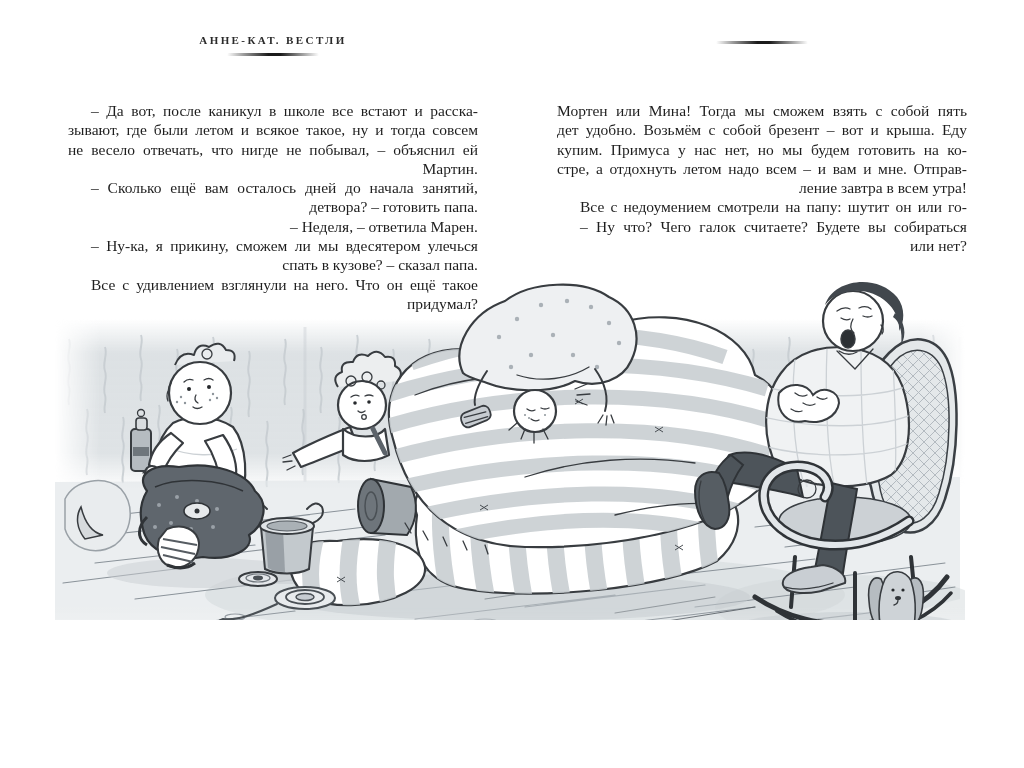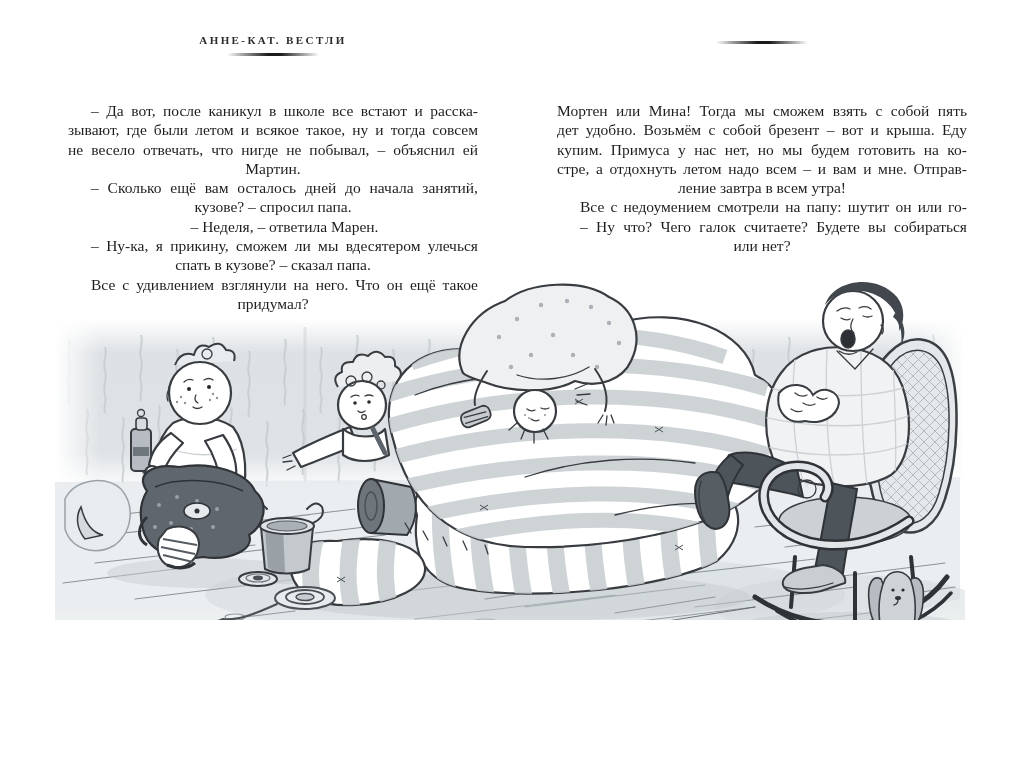--- a/index.html
+++ b/index.html
@@ -8,21 +8,21 @@
   .running-header{position:absolute;top:34px;font-size:11px;font-weight:bold;
           letter-spacing:2.4px;color:#2b2b2b;text-align:center;}
   .running-header.lp{left:68px;width:410px;}
   .running-header.rp{left:556px;width:412px;}
   .header-rule{margin:7px auto 0;width:92px;height:3px;border-radius:2px;
           background:linear-gradient(90deg,rgba(60,60,60,0) 0%,rgba(60,60,60,.5) 18%,
           #1b1b1b 45%,#1b1b1b 58%,rgba(60,60,60,.5) 82%,rgba(60,60,60,0) 100%);}
   .textcol{position:absolute;top:77px;width:410px;font-size:15.5px;color:#1e1e1e;margin-top:24px;}
   .textcol.lp{left:68px;}
   .textcol.rp{left:557px;}
-  .tline{height:19.3px;line-height:19.3px;text-align:center;overflow:hidden;}
+  .tline{height:19.3px;line-height:19.3px;text-align:right;overflow:hidden;}
   .tline.indent{text-indent:23px;}
   .tline.fill{text-align:justify;text-align-last:justify;}
   .pagenum{position:absolute;top:700px;width:410px;text-align:right;font-size:12.5px;
           font-weight:bold;letter-spacing:1px;color:#2b2b2b;}
   .pagenum.lp{left:68px;}
   .pagenum.rp{left:557px;}
   .illo{position:absolute;left:55px;top:276px;width:910px;height:424px;}
   
   .ln{fill:none;stroke:#383c40;stroke-width:2;stroke-linecap:round;stroke-linejoin:round;}
   .thin{fill:none;stroke:#383c40;stroke-width:1.3;stroke-linecap:round;}
@@ -48,21 +48,21 @@
   <div class="running-header rp">
     <div class="header-rule"></div>
   </div>
 
   <div class="textcol lp">
       <div class="tline indent fill">– Да вот, после каникул в школе все встают и расска-</div>
       <div class="tline fill">зывают, где были летом и всякое такое, ну и тогда совсем</div>
       <div class="tline fill">не весело отвечать, что нигде не побывал, – объяснил ей</div>
       <div class="tline">Мартин.</div>
       <div class="tline indent fill">– Сколько ещё вам осталось дней до начала занятий,</div>
-      <div class="tline">кузове? – спросил папа.</div>
+      <div class="tline">детвора? – готовить папа.</div>
       <div class="tline indent">– Неделя, – ответила Марен.</div>
       <div class="tline indent fill">– Ну-ка, я прикину, сможем ли мы вдесятером улечься</div>
       <div class="tline">спать в кузове? – сказал папа.</div>
       <div class="tline indent fill">Все с удивлением взглянули на него. Что он ещё такое</div>
       <div class="tline">придумал?</div>
     </div>
   <div class="textcol rp">
       <div class="tline fill">Мортен или Мина! Тогда мы сможем взять с собой пять</div>
       <div class="tline fill">дет удобно. Возьмём с собой брезент – вот и крыша. Еду</div>
       <div class="tline fill">купим. Примуса у нас нет, но мы будем готовить на ко-</div>

